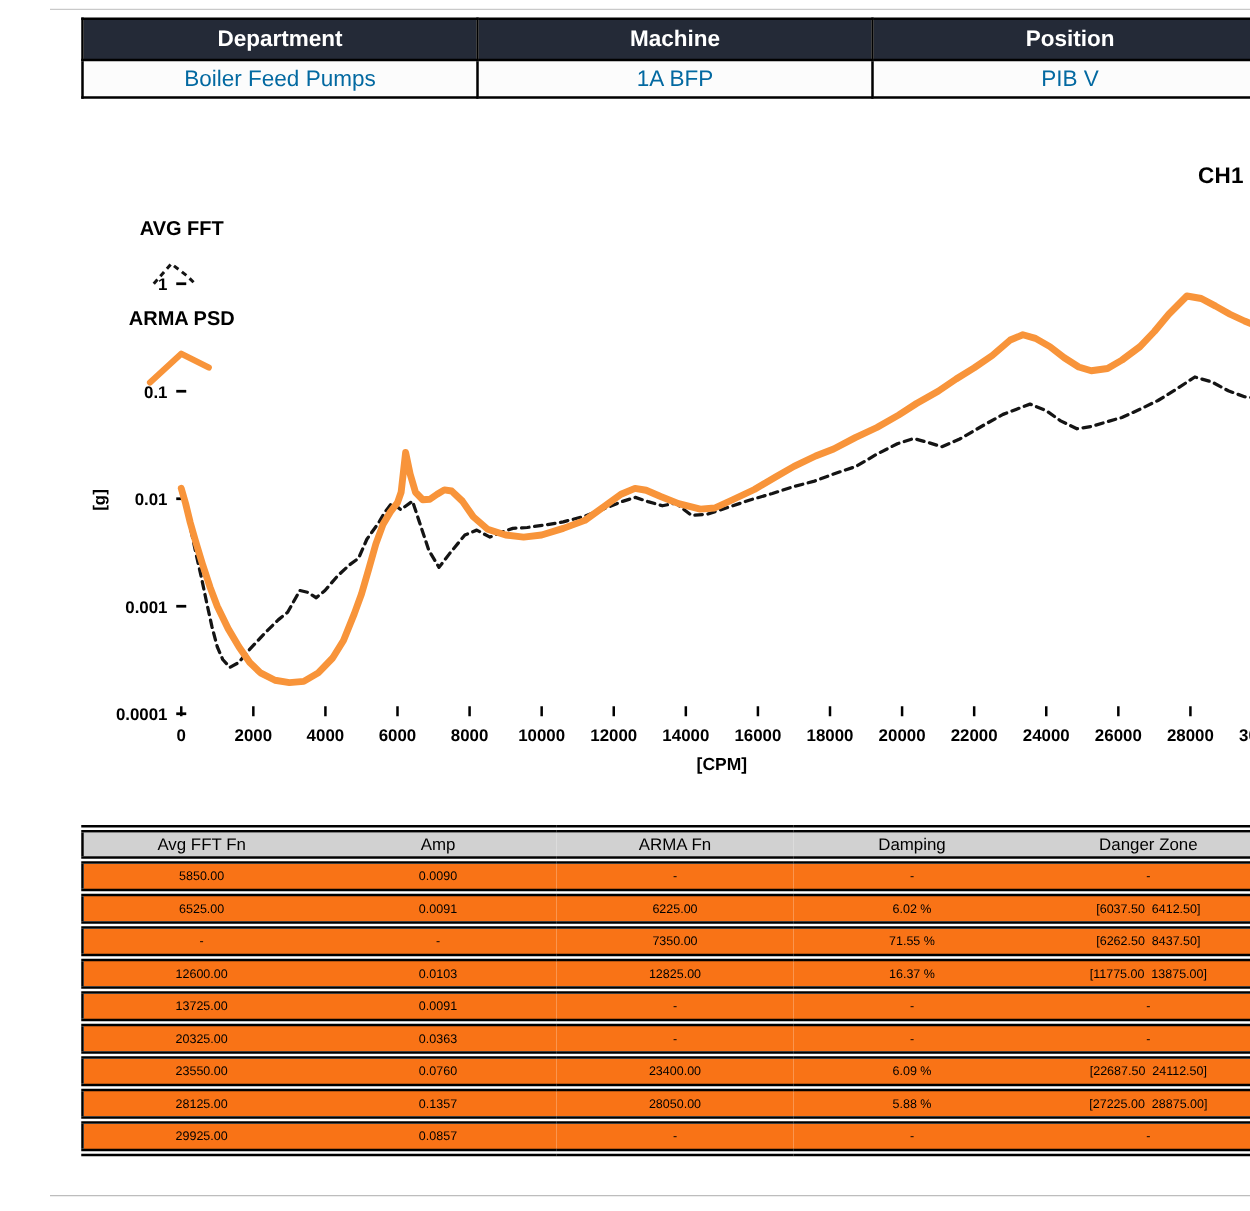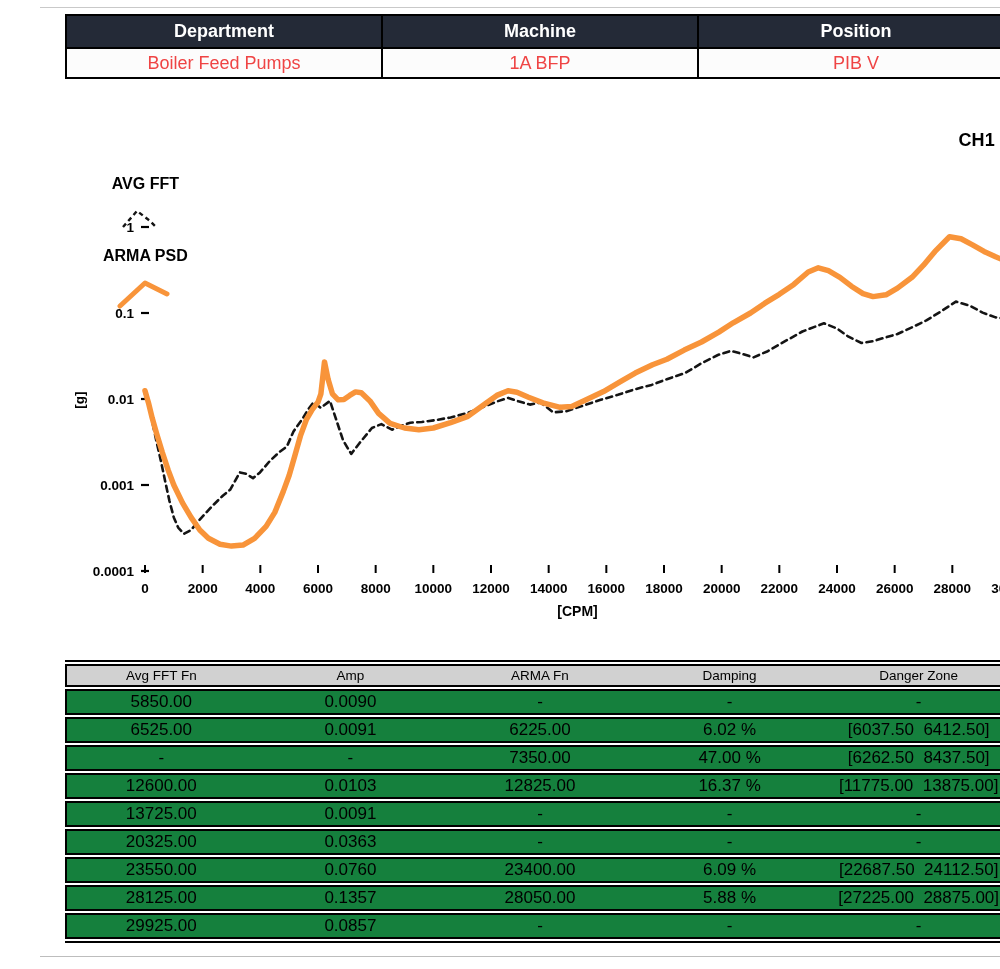--- a/index.html
+++ b/index.html
@@ -10,38 +10,38 @@
   .hairline{position:absolute;left:0;width:1000px;height:1px;background:#c9c9c9;}
 
   
   #info-table{position:absolute;left:25px;top:14px;width:950px;border-collapse:collapse;table-layout:fixed;}
   #info-table td{text-align:center;vertical-align:middle;overflow:hidden;}
   #info-table .hd td{
     background:#242a37;color:#ffffff;font-weight:bold;font-size:18px;height:29px;
     border:2px solid #000;border-bottom:2px solid #000;
   }
   #info-table .bd td{
-    background:#fcfcfc;color:#ef4444;font-size:18px;height:26px;
+    background:#fcfcfc;color:#0369a1;font-size:18px;height:26px;
     border:2px solid #000;border-top:1px solid #333;
   }
   #info-table .bd td + td{border-left:1px solid #8a8a8a;}
   #info-table .hd td + td{border-left:2px solid #000;}
 
   
   #chart-title{position:absolute;left:0;top:130px;width:1000px;text-align:right;
     font-size:18px;font-weight:bold;letter-spacing:.2px;}
   #legend{position:absolute;left:63px;top:175px;display:flex;align-items:center;gap:13px;flex-direction:column;}
   .legend-label{font-size:16px;font-weight:bold;}
   #plot{position:absolute;left:0;top:203px;}
 
   
   #results-table{position:absolute;left:25px;top:660px;width:950px;border-collapse:collapse;table-layout:fixed;}
   #results-table td{
-    text-align:center;vertical-align:middle;font-size:17px;height:18px;
-    white-space:pre;overflow:hidden;background:#15803d;
+    text-align:center;vertical-align:middle;font-size:10px;height:18px;
+    white-space:pre;overflow:hidden;background:#f97316;
     border-bottom:6px double #000;
   }
   #results-table thead td{
     background:#d1d1d1;border-top:6px double #000;font-size:13.5px;height:17px;
   }
   #results-table{border-left:2px solid #000;border-right:2px solid #000;}
 </style>
 </head>
 <body>
 
@@ -148,21 +148,21 @@
           <td>6525.00</td>
           <td>0.0091</td>
           <td>6225.00</td>
           <td>6.02 %</td>
           <td>[6037.50  6412.50]</td>
         </tr>
         <tr>
           <td>-</td>
           <td>-</td>
           <td>7350.00</td>
-          <td>47.00 %</td>
+          <td>71.55 %</td>
           <td>[6262.50  8437.50]</td>
         </tr>
         <tr>
           <td>12600.00</td>
           <td>0.0103</td>
           <td>12825.00</td>
           <td>16.37 %</td>
           <td>[11775.00  13875.00]</td>
         </tr>
         <tr>

